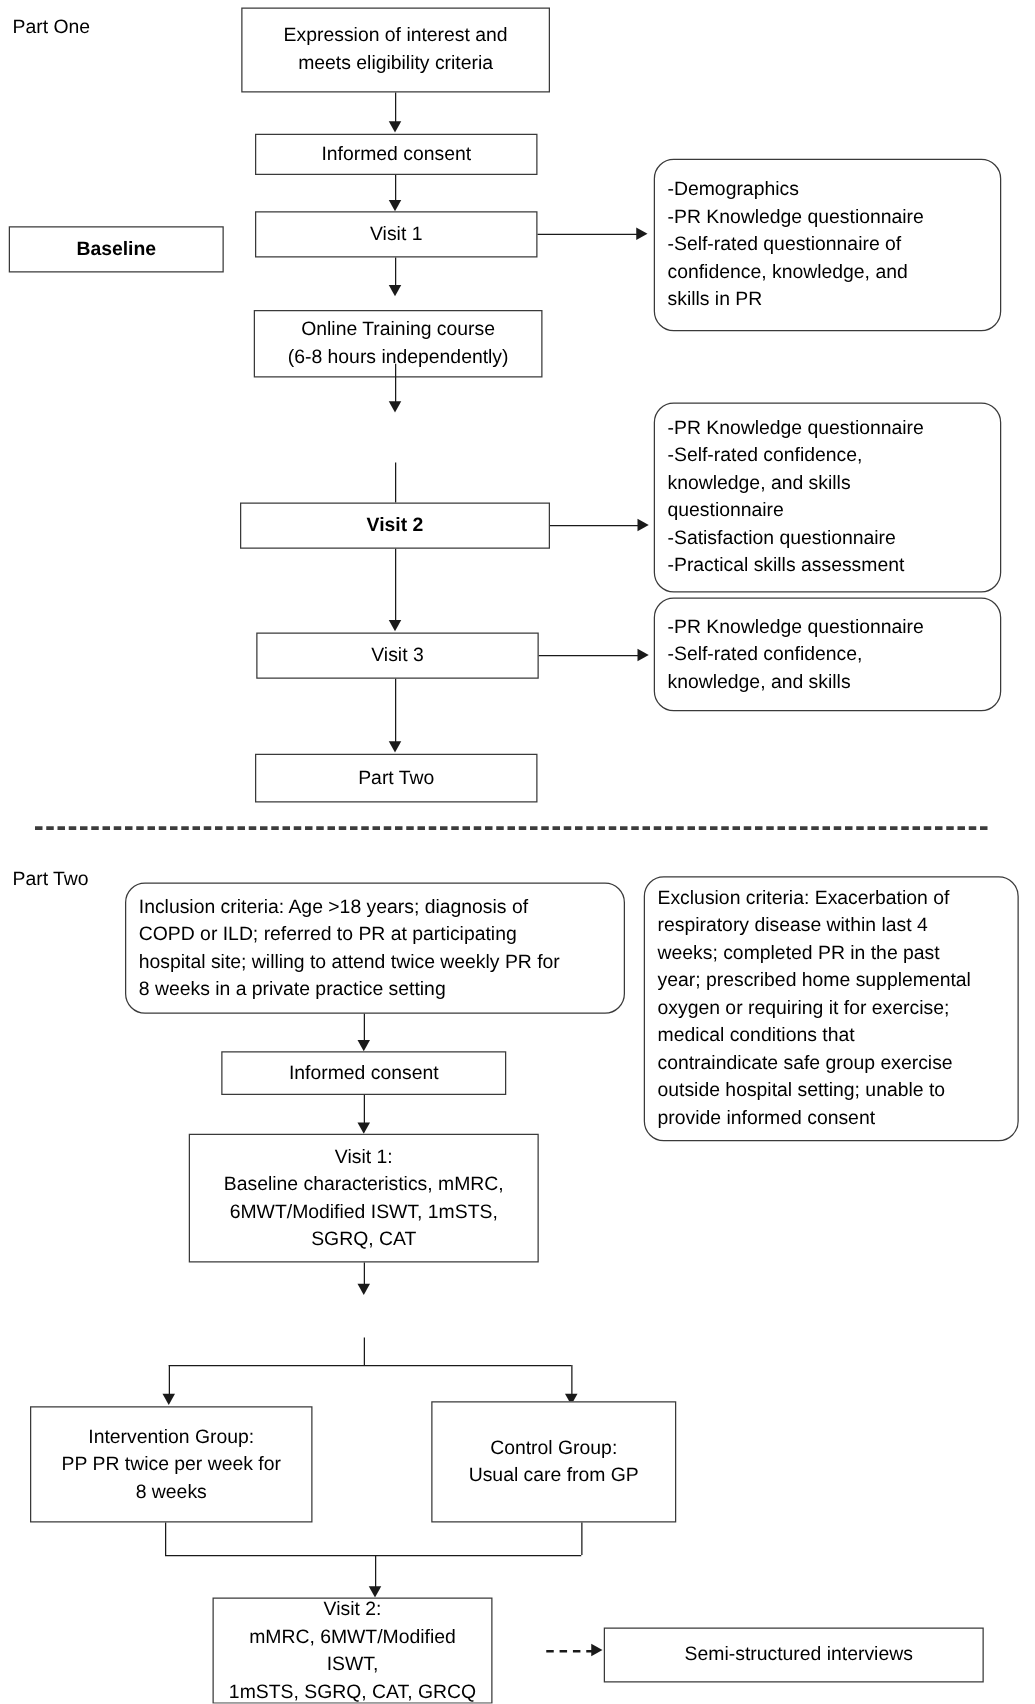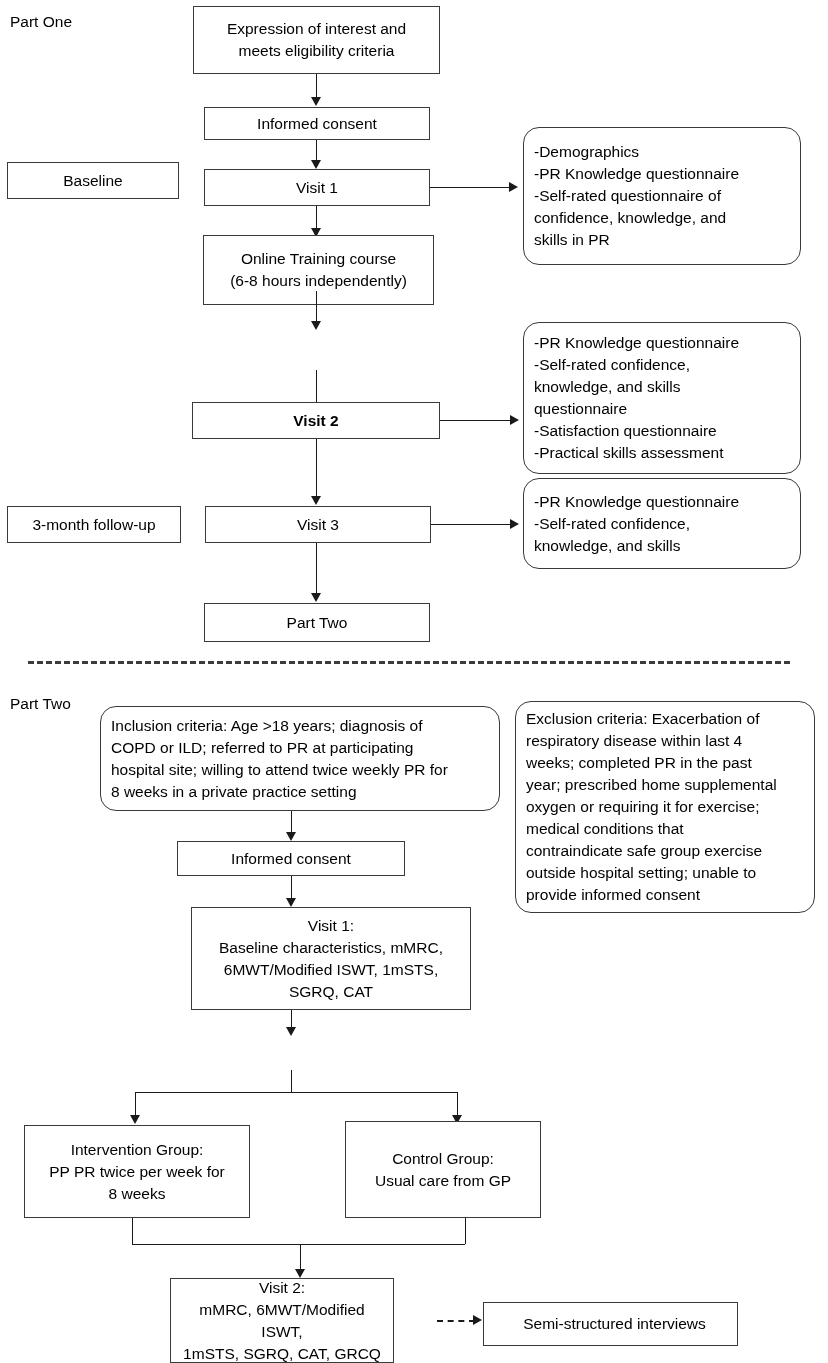--- a/index.html
+++ b/index.html
@@ -93,37 +93,37 @@
 meets eligibility criteria</div>
 
   <div class="vline" style="left:316px; top:74px; height:24px;"></div>
   <div class="arrow-down" style="left:311px; top:97px;"></div>
 
   <div class="box" style="left:204px; top:107px; width:226px; height:33px;">Informed consent</div>
 
   <div class="vline" style="left:316px; top:140px; height:21px;"></div>
   <div class="arrow-down" style="left:311px; top:160px;"></div>
 
-  <div class="box" style="left:7px; top:162px; width:172px; height:37px;">Baseline</div>
+  <div class="box" style="left:7px; top:181px; width:172px; height:37px;font-weight:bold;">Baseline</div>
 
   <div class="box" style="left:204px; top:169px; width:226px; height:37px;">Visit 1</div>
 
   <div class="hline" style="left:430px; top:187px; width:80px;"></div>
   <div class="arrow-right" style="left:509px; top:182px;"></div>
 
   <div class="box left-align" style="left:523px; top:127px; width:278px; height:138px;">-Demographics
 -PR Knowledge questionnaire
 -Self-rated questionnaire of
 confidence, knowledge, and
 skills in PR</div>
 
   <div class="vline" style="left:316px; top:206px; height:23px;"></div>
   <div class="arrow-down" style="left:311px; top:228px;"></div>
 
-  <div class="box" style="left:203px; top:235px; width:231px; height:70px;">Online Training course
+  <div class="box" style="left:203px; top:248px; width:231px; height:54px;">Online Training course
 (6-8 hours independently)</div>
 
   <div class="vline" style="left:316px; top:291px; height:31px;"></div>
   <div class="arrow-down" style="left:311px; top:321px;"></div>
 
 
   <div class="vline" style="left:316px; top:370px; height:33px;"></div>
 
   <div class="box" style="left:192px; top:402px; width:248px; height:37px;font-weight:bold;">Visit 2</div>
 
@@ -133,21 +133,20 @@
   <div class="box left-align" style="left:523px; top:322px; width:278px; height:152px;">-PR Knowledge questionnaire
 -Self-rated confidence,
 knowledge, and skills
 questionnaire
 -Satisfaction questionnaire
 -Practical skills assessment</div>
 
   <div class="vline" style="left:316px; top:439px; height:58px;"></div>
   <div class="arrow-down" style="left:311px; top:496px;"></div>
 
-  <div class="box" style="left:7px; top:506px; width:174px; height:37px;">3-month follow-up</div>
 
   <div class="box" style="left:205px; top:506px; width:226px; height:37px;">Visit 3</div>
 
   <div class="hline" style="left:431px; top:524px; width:81px;"></div>
   <div class="arrow-right" style="left:510px; top:519px;"></div>
 
   <div class="box left-align" style="left:523px; top:478px; width:278px; height:91px;">-PR Knowledge questionnaire
 -Self-rated confidence,
 knowledge, and skills</div>
 
@@ -176,21 +175,21 @@
 provide informed consent</div>
 
   <div class="vline" style="left:291px; top:811px; height:22px;"></div>
   <div class="arrow-down" style="left:286px; top:832px;"></div>
 
   <div class="box" style="left:177px; top:841px; width:228px; height:35px;">Informed consent</div>
 
   <div class="vline" style="left:291px; top:876px; height:23px;"></div>
   <div class="arrow-down" style="left:286px; top:898px;"></div>
 
-  <div class="box" style="left:151px; top:907px; width:280px; height:103px;margin-left:40px;">Visit 1:
+  <div class="box" style="left:151px; top:907px; width:280px; height:103px;">Visit 1:
 Baseline characteristics, mMRC,
 6MWT/Modified ISWT, 1mSTS,
 SGRQ, CAT</div>
 
   <div class="vline" style="left:291px; top:1010px; height:18px;"></div>
   <div class="arrow-down" style="left:286px; top:1027px;"></div>
 
 
   <div class="vline" style="left:291px; top:1070px; height:22px;"></div>
   <div class="hline" style="left:135px; top:1092px; width:322px;"></div>
@@ -212,15 +211,15 @@
   <div class="vline" style="left:300px; top:1244px; height:26px;"></div>
   <div class="arrow-down" style="left:295px; top:1269px;"></div>
 
   <div class="box" style="left:170px; top:1278px; width:224px; height:85px;">Visit 2:
 mMRC, 6MWT/Modified ISWT,
 1mSTS, SGRQ, CAT, GRCQ</div>
 
   <div class="dashed-conn" style="left:437px; top:1320px; width:38px;"></div>
   <div class="arrow-right" style="left:473px; top:1315px;"></div>
 
-  <div class="box" style="left:483px; top:1302px; width:255px; height:44px;padding-left:14px;">Semi-structured interviews</div>
+  <div class="box" style="left:483px; top:1302px; width:304px; height:44px;padding-left:14px;">Semi-structured interviews</div>
 
 </div>
 
 </body></html>

